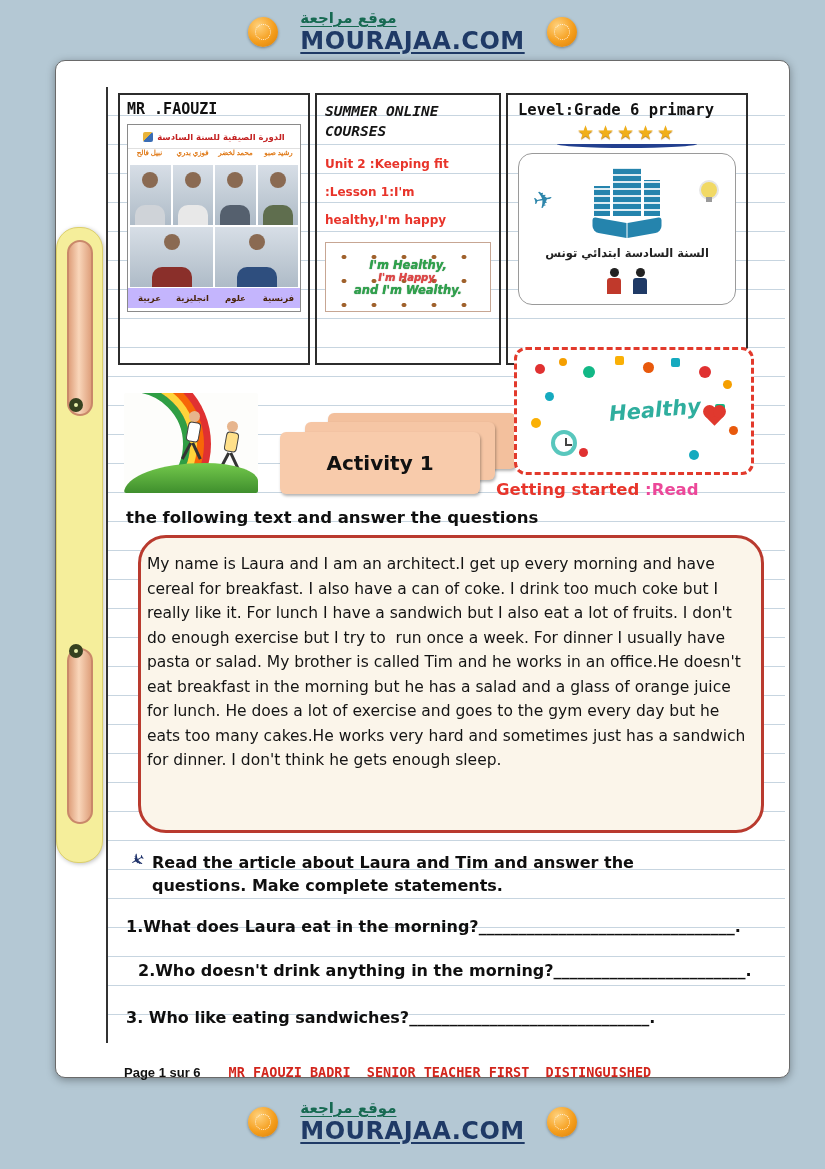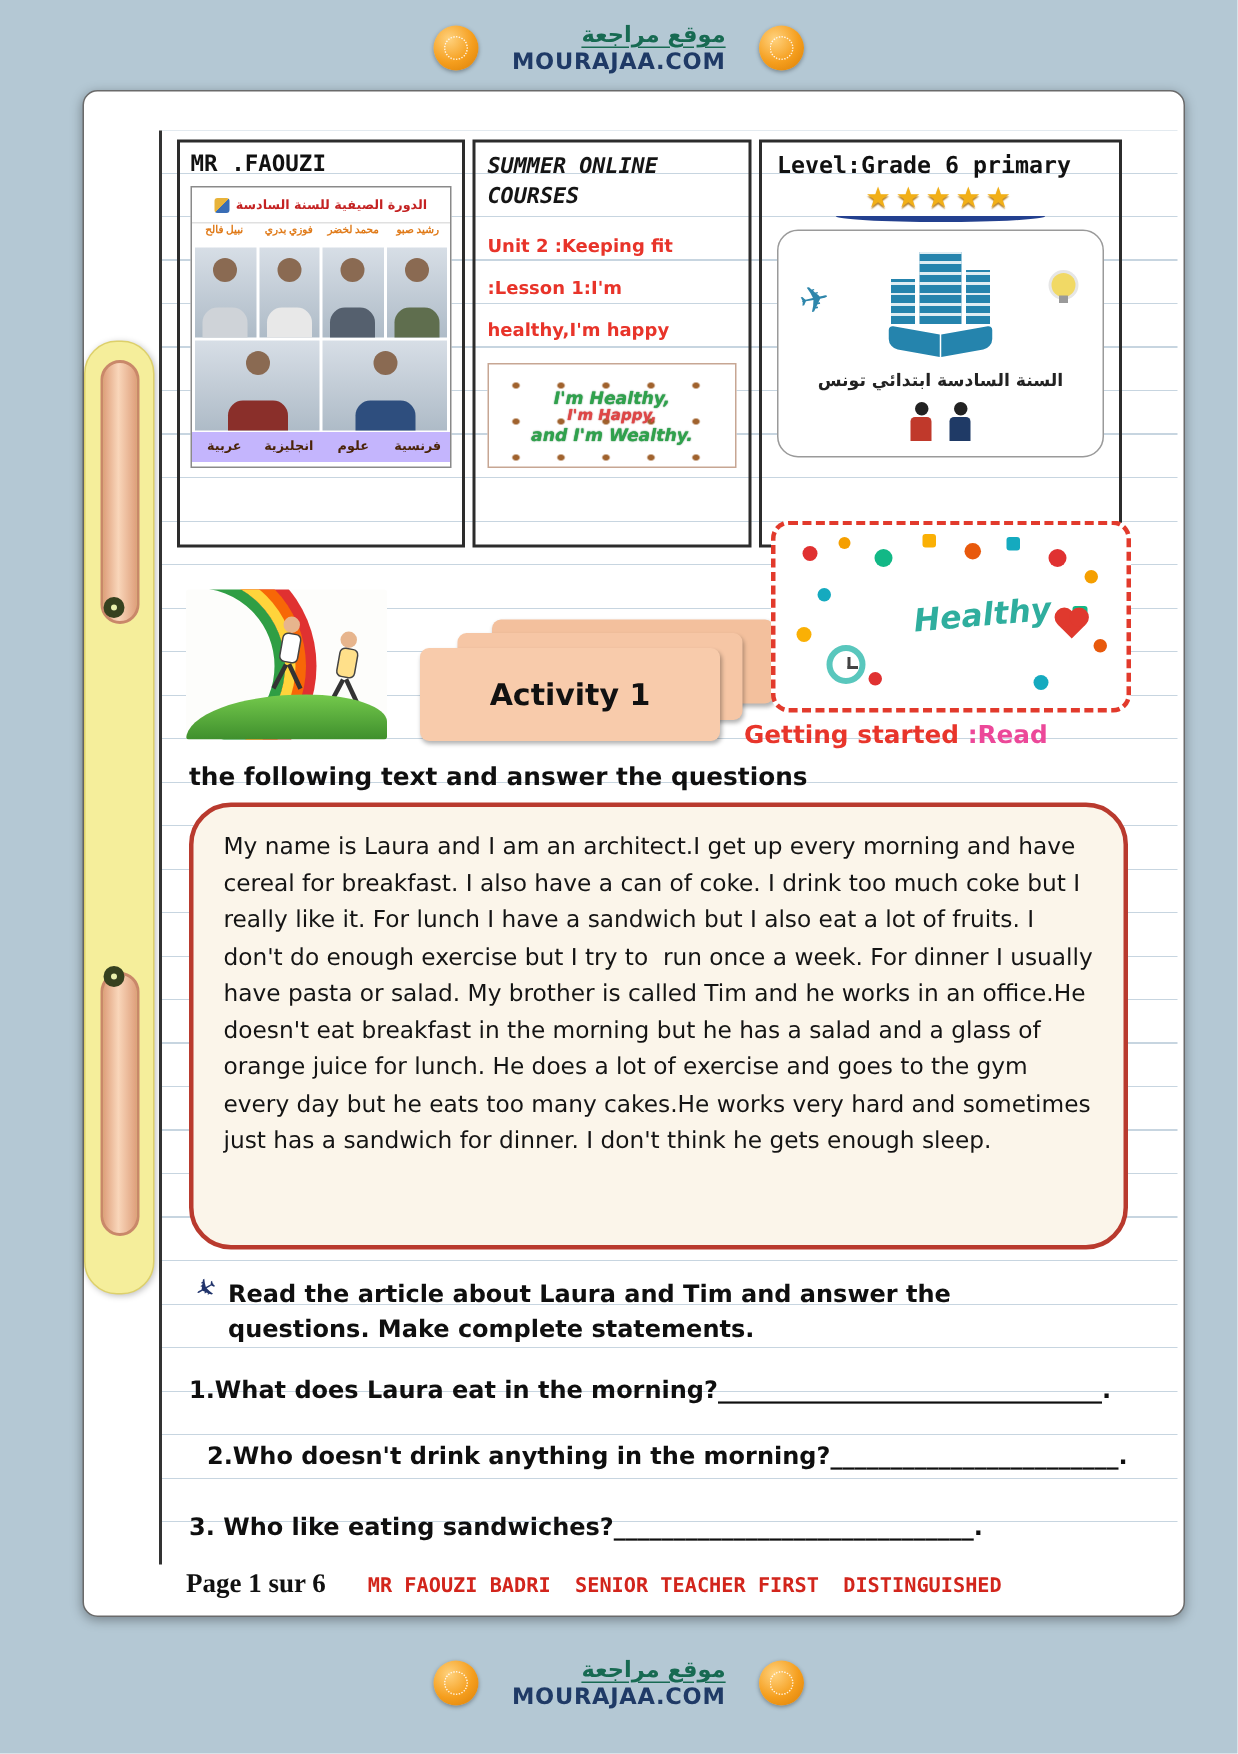--- a/index.html
+++ b/index.html
@@ -22,28 +22,28 @@
   .logo-circle {
     width:30px; height:30px; border-radius:50%;
     background:radial-gradient(circle at 35% 30%, #ffd27e, #f59e1d 55%, #d97e06);
     box-shadow:0 1px 3px rgba(0,0,0,.35);
     position:relative; flex:0 0 auto;
   }
   .logo-circle::after {
     content:""; position:absolute; inset:7px; border-radius:50%;
     border:1.5px dotted rgba(255,255,255,.85);
   }
-  .site-text { text-align:right; }
+  .site-text { text-align:left; }
   .site-arabic {
     font-size:15px; font-weight:bold; color:#176a52;
     text-decoration:underline; text-underline-offset:3px;
   }
   .site-name {
-    font-size:15px; font-weight:bold; color:#1f3a66;
-    letter-spacing:.5px; text-underline-offset:3px;
+    font-size:24px; font-weight:bold; color:#1f3a66;
+    letter-spacing:.5px; text-decoration:underline; text-underline-offset:3px;
   }
 
   
   .binder {
     position:absolute; left:56px; top:227px; width:47px; height:636px;
     background:#f5ee9b; border:1px solid #ddd06a; border-radius:22px;
     box-shadow:1px 1px 4px rgba(0,0,0,.25); z-index:3;
   }
   .capsule {
     position:absolute; left:10px; width:26px; height:176px;
@@ -188,36 +188,36 @@
   .heart { position:absolute; right:30px; top:60px; width:13px; height:13px; background:#e0392e; transform:rotate(45deg); }
   .heart::before, .heart::after { content:""; position:absolute; width:13px; height:13px; border-radius:50%; background:#e0392e; }
   .heart::before { left:-7px; } .heart::after { top:-7px; }
 
   .gs-line { left:440px; top:419px; font-weight:bold; font-size:16.5px; white-space:pre; }
   .gs-red { color:#e8352b; } .gs-black { color:#ec4899; }
   .subtitle { left:70px; top:447px; font-weight:bold; font-size:16.5px; color:#101010; }
 
   
   .passage {
-    left:70px; top:474px; width:626px; height:298px;
+    left:82px; top:474px; width:626px; height:298px;
     border:3px solid #b93a2e; border-radius:28px; background:#fbf5ea;
-    padding:14px 20px; font-size:15.5px; line-height:24.5px; color:#141414;
+    padding:14px 6px; font-size:15.5px; line-height:24.5px; color:#141414;
     white-space:pre-wrap; overflow:hidden;
   }
 
   
   .instruction { left:70px; top:790px; display:flex; }
   .pin-glyph { font-size:17px; color:#20336b; transform:scaleX(-1) rotate(30deg); width:26px; flex:0 0 auto; }
   .instr-lines { font-weight:bold; font-size:16px; line-height:23px; color:#0f0f0f; }
 
   .q-row { left:70px; font-weight:bold; font-size:16px; color:#0f0f0f; white-space:pre; }
   .q1 { top:856px; } .q2 { top:900px; padding-left:12px; } .q3 { top:947px; }
 
   .footer-line { left:68px; top:984px; display:flex; gap:28px; align-items:baseline; }
-  .page-label { font-family:Liberation Serif, serif; font-weight:bold; font-size:18px; color:#111; }
+  .page-label { font-family:Liberation Sans, sans-serif; font-weight:bold; font-size:13px; color:#111;margin-top:20px; }
   .credit { font-family:"DejaVu Sans Mono", monospace; font-weight:bold; font-size:13.5px; color:#d2251c; white-space:pre; }
 </style>
 </head>
 <body>
 
 <div class="site-header top">
   <span class="logo-circle"></span>
   <div class="site-text">
     <div class="site-arabic">موقع مراجعة</div>
     <div class="site-name">MOURAJAA.COM</div>

